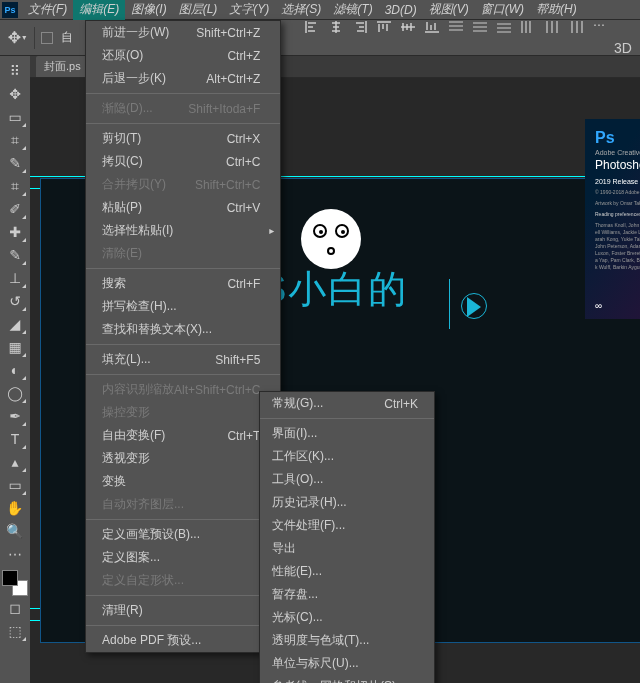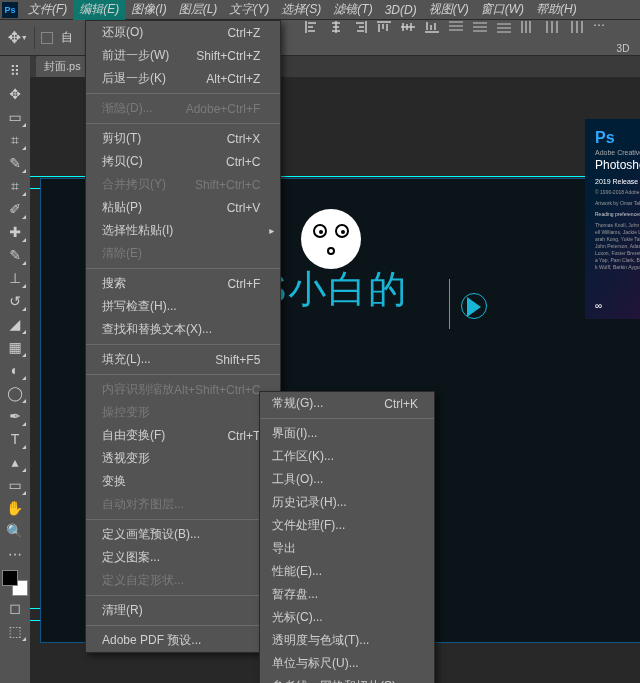--- a/index.html
+++ b/index.html
@@ -134,21 +134,21 @@
         <svg viewBox="0 0 14 12">
           <path d="M2 0v12M7 0v12M12 0v12" stroke="#ccc" stroke-width="1.2" fill="none"></path>
         </svg>
       </div>
     <div class="a">
         <svg viewBox="0 0 14 12">
           <path d="M3 0v12M8 0v12M13 0v12" stroke="#ccc" stroke-width="1.2" fill="none"></path>
         </svg>
       </div>
     <span class="dots">⋯</span>
-    <div class="a" style="font-size:10px;color:#ccc;margin-top:21px;">3D</div>
+    <div class="a" style="font-size:14px;color:#ccc;margin-top:21px;">3D</div>
   </div>
 </div>
 
 <div class="main">
   <div class="toolbox">
     <div class="tool">⠿</div>
     <div class="tool">✥</div>
     <div class="tool sub">▭</div>
     <div class="tool sub">⌗</div>
     <div class="tool sub">✎</div>
@@ -207,35 +207,35 @@
           <div class="fine">Thomas Knoll, John Kennedy, Seetharaman Narayanan, Russell Williams, Jackie Lincoln-Owyang, Alan Erickson, Ivy Mak, Sarah Kong, Yukie Takahashi, David Dobish, Steven E. Snyder, John Peterson, Adam Jerugim, Tom Attix, Judy Severance, Tai Luxon, Foster Brereton, Meredith P. Stotzner, Tim Wright, Maria Yap, Pam Clark, B. Winston Hendrickson, Russell Brown, Rick Wulff, Barkin Aygun, Kyoko Itoda, Keisuke Sakurai</div>
           <div class="cclogo">∞</div>
         </div>
       </div>
     </div>
   </div>
 </div>
 
 <div class="dropdown" id="edit-menu">
     <div class="item">
+      <span>前进一步(W)</span>
+      <span>Shift+Ctrl+Z</span>
+    </div>
+    <div class="item">
       <span>还原(O)</span>
       <span>Ctrl+Z</span>
     </div>
     <div class="item">
-      <span>前进一步(W)</span>
-      <span>Shift+Ctrl+Z</span>
-    </div>
-    <div class="item">
       <span>后退一步(K)</span>
       <span>Alt+Ctrl+Z</span>
     </div>
     <hr>
     <div class="item disabled">
       <span>渐隐(D)...</span>
-      <span>Adobe+Ctrl+F</span>
+      <span>Shift+Itoda+F</span>
     </div>
     <hr>
     <div class="item">
       <span>剪切(T)</span>
       <span>Ctrl+X</span>
     </div>
     <div class="item">
       <span>拷贝(C)</span>
       <span>Ctrl+C</span>
     </div>

